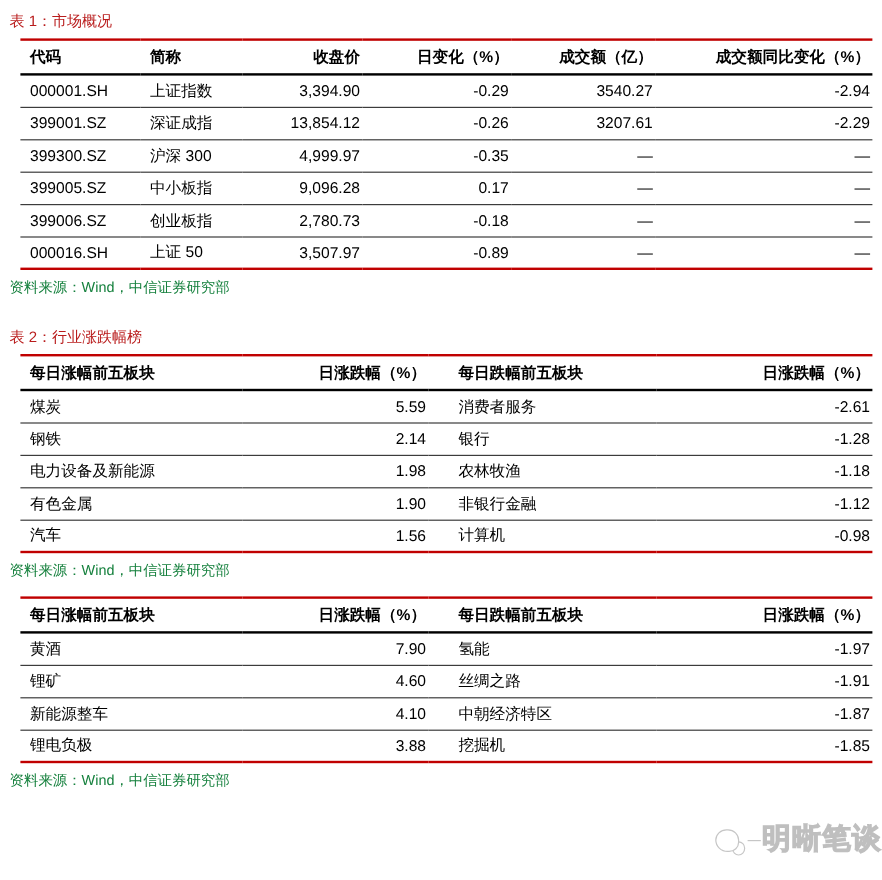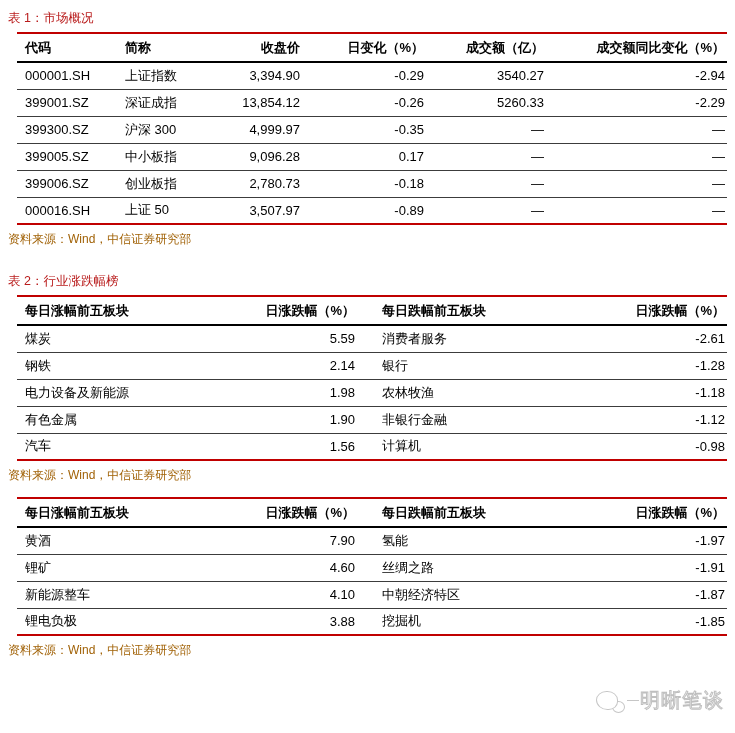--- a/index.html
+++ b/index.html
@@ -41,21 +41,21 @@
     border-bottom:1px solid #3c3c3c;
     white-space:nowrap;
     vertical-align:middle;
   }
   .rpt-table tbody tr:last-child td { border-bottom:2px solid #c00000; }
   .al { text-align:left; padding-left:8px; }
   .ar { text-align:right; padding-right:2px; }
   .indent { padding-left:25px; }
   .source {
     font-size:12px;
-    color:#a16207;
+    color:#15803d;
     padding:6px 0 0 8px;
     line-height:16px;
     white-space:nowrap;
   }
   .sec2 { margin-top:20px; }
   .sec3 { margin-top:14px; }
 
   
   .watermark {
     position:absolute;
@@ -74,22 +74,22 @@
   }
   .wm-bubble-small {
     width:13px; height:12px;
     border:1.5px solid #c6c6c6;
     border-radius:50%;
     background:#ffffff;
     margin-left:-6px; margin-top:14px;
   }
   .wm-dash { width:12px; height:0; border-top:1.5px solid #c6c6c6; margin:0 1px 0 2px; }
   .wm-text {
-    font-size:20px;
-    font-weight:normal;
+    font-size:24px;
+    font-weight:bold;
     letter-spacing:1px;
     color:#c9c9c9;
     line-height:1;
     white-space:nowrap;
   }
   @supports (-webkit-text-stroke: 1px #000) {
     .wm-text { -webkit-text-stroke:1px #bfbfbf; color:rgba(255,255,255,0.15); }
   }
 </style>
 </head>
@@ -125,21 +125,21 @@
           <td class="ar">3,394.90</td>
           <td class="ar">-0.29</td>
           <td class="ar">3540.27</td>
           <td class="ar">-2.94</td>
         </tr>
         <tr>
           <td class="al">399001.SZ</td>
           <td class="al">深证成指</td>
           <td class="ar">13,854.12</td>
           <td class="ar">-0.26</td>
-          <td class="ar">5260.33</td>
+          <td class="ar">3207.61</td>
           <td class="ar">-2.29</td>
         </tr>
         <tr>
           <td class="al">399300.SZ</td>
           <td class="al">沪深 300</td>
           <td class="ar">4,999.97</td>
           <td class="ar">-0.35</td>
           <td class="ar">—</td>
           <td class="ar">—</td>
         </tr>

